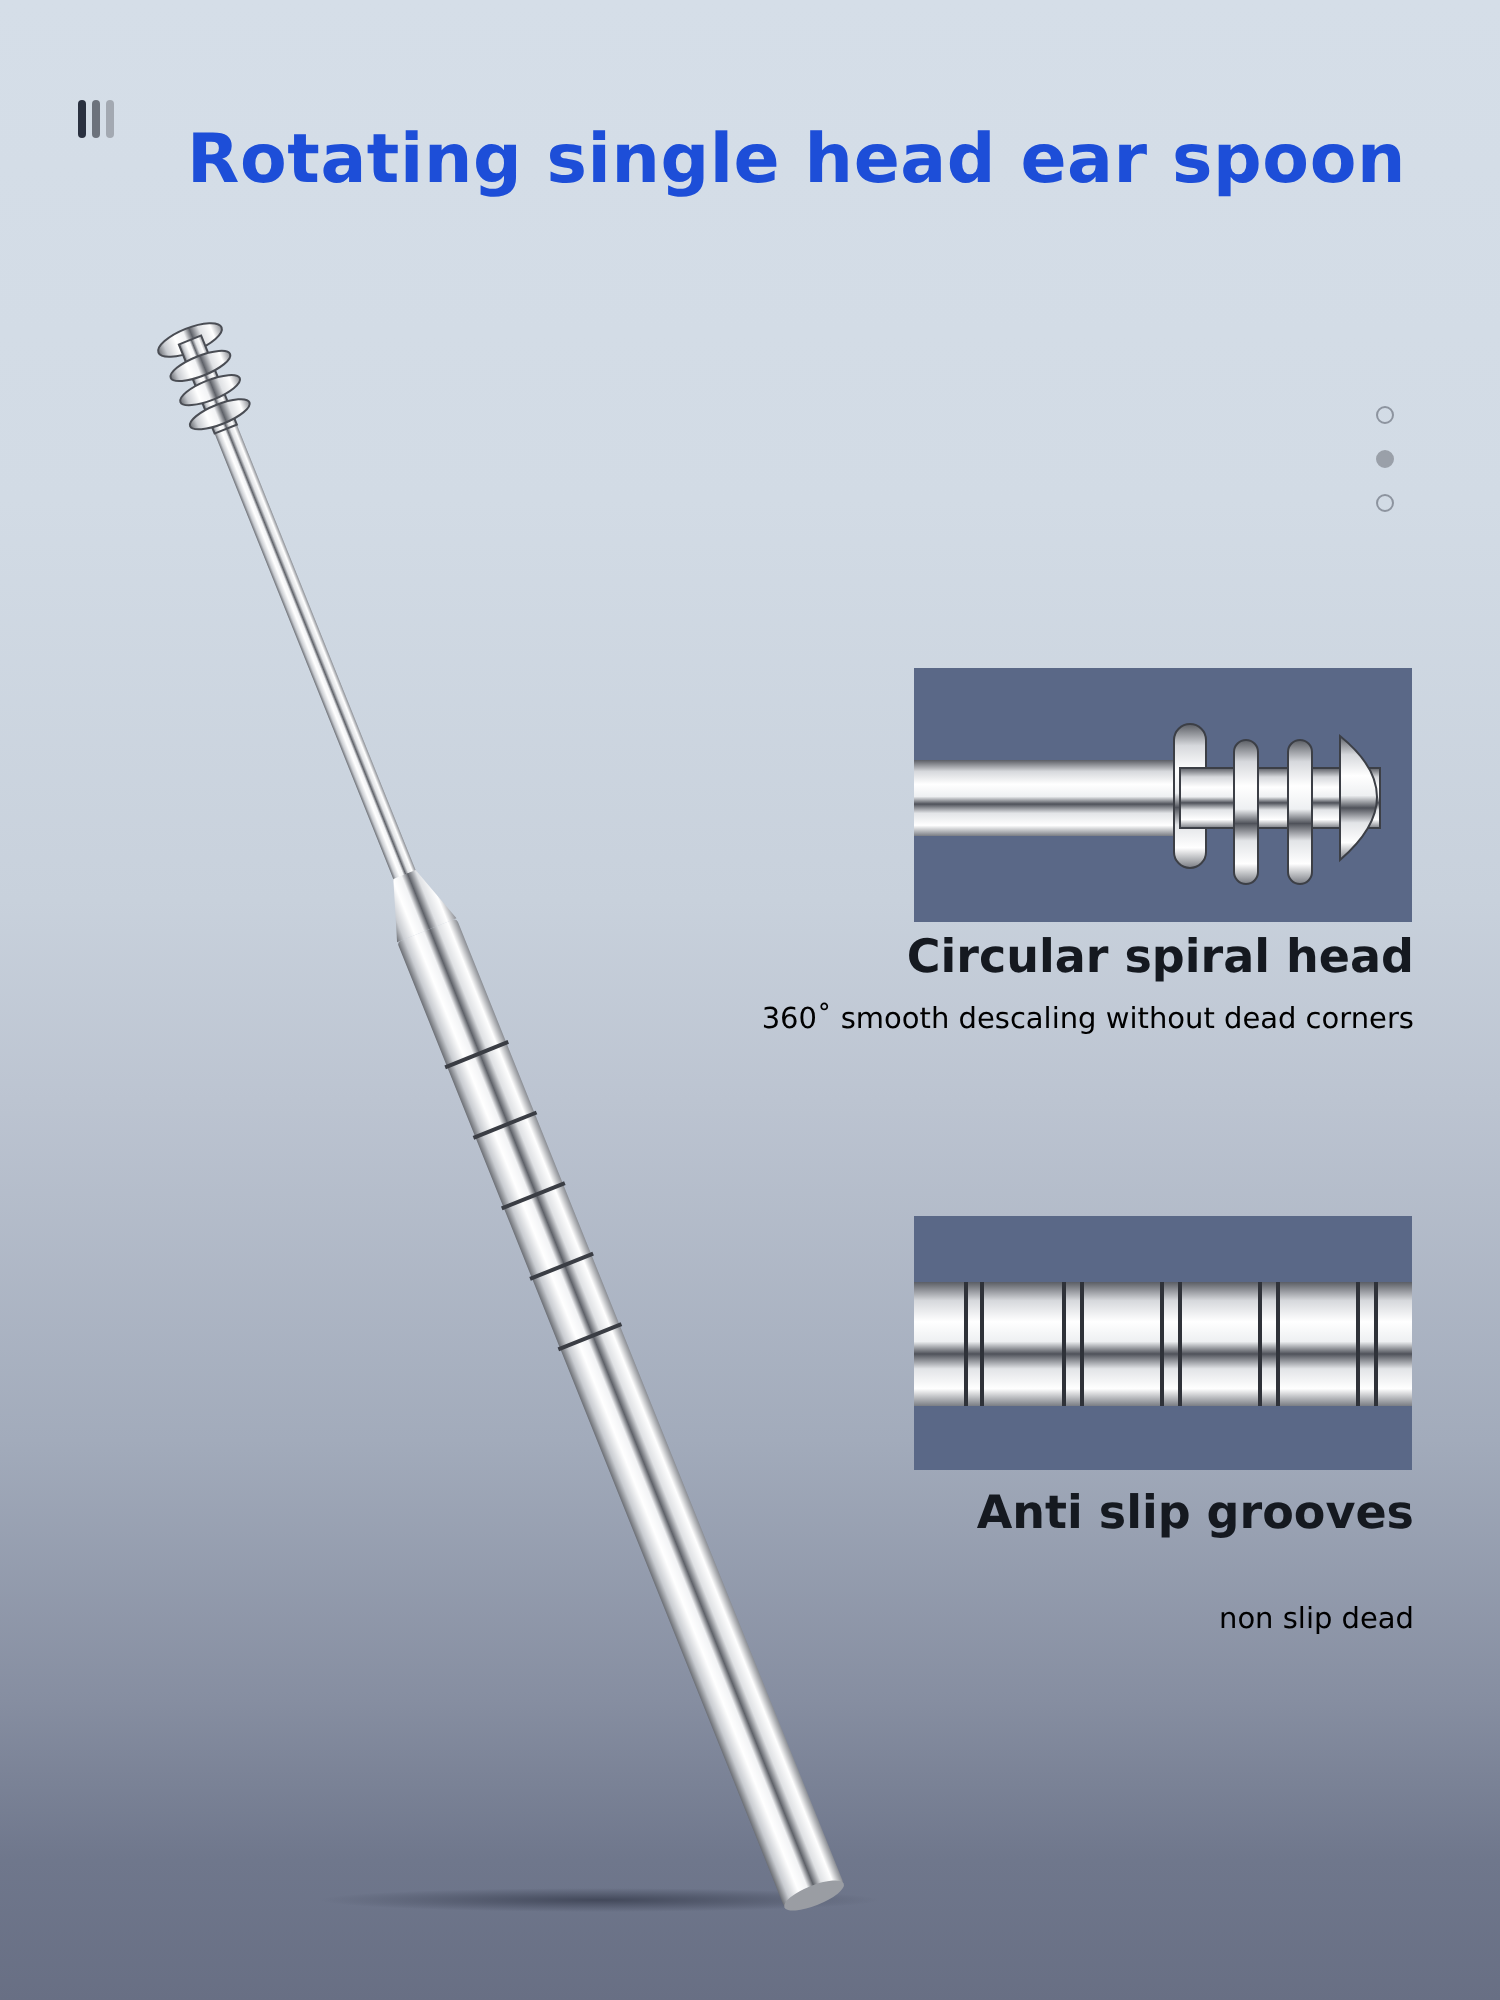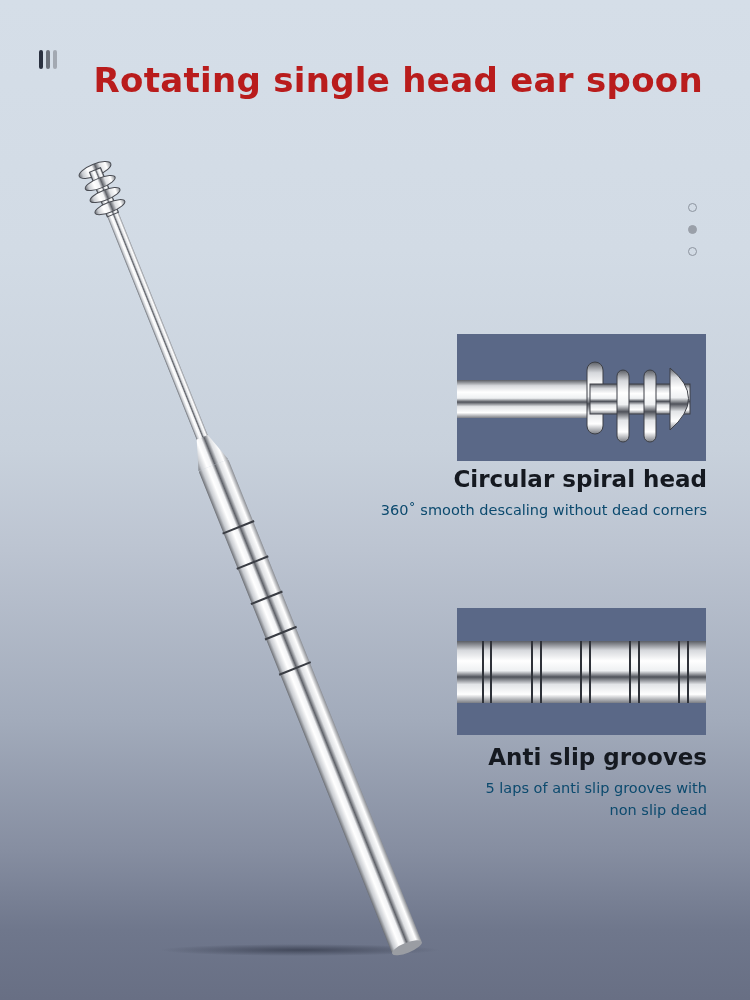--- a/index.html
+++ b/index.html
@@ -24,21 +24,21 @@
     }
     .bars span {
       display: block; width: 4px; height: 19px; border-radius: 2px;
     }
     .bars span:nth-child(1) { background: #2a3140; }
     .bars span:nth-child(2) { background: #6c727c; }
     .bars span:nth-child(3) { background: #a3a9b2; }
 
     .title {
       position: absolute; right: 47px; top: 60px;
-      font-size: 34px; color: #b91c1c; letter-spacing: 0.3px;
+      font-size: 34px; color: #1d4ed8; letter-spacing: 0.3px;
       font-family: "DejaVu Sans", sans-serif;
       white-space: nowrap;
     }
 
     .dots {
       position: absolute; left: 688px; top: 203px;
       display: flex; flex-direction: column; gap: 13px;
     }
     .dots span {
       display: block; width: 9px; height: 9px; border-radius: 50%;
@@ -56,21 +56,21 @@
 
     .feature-title {
       position: absolute; right: 43px;
       font-size: 23px; color: #151920; white-space: nowrap;
     }
     #feat1-title { top: 466px; }
     #feat2-title { top: 744px; }
 
     .feature-desc {
       position: absolute; right: 43px; text-align: right;
-      font-size: 14.5px; color: #0c4a6e; line-height: 22px;
+      font-size: 14.5px; color: #000000; line-height: 22px;
       white-space: nowrap;
     }
     #feat1-desc { top: 499px; }
     #feat2-desc { top: 777px; }
 
     .product {
       position: absolute; left: 0; top: 0; width: 750px; height: 1000px;
       pointer-events: none;
     }
   </style>
@@ -178,15 +178,15 @@
       <line x1="133" y1="33" x2="133" y2="95"></line>
       <line x1="173" y1="33" x2="173" y2="95"></line>
       <line x1="182" y1="33" x2="182" y2="95"></line>
       <line x1="222" y1="33" x2="222" y2="95"></line>
       <line x1="231" y1="33" x2="231" y2="95"></line>
     </g>
   </svg>
 </div>
 <h2 class="feature-title" id="feat2-title">Anti slip grooves</h2>
 <p class="feature-desc" id="feat2-desc">
-  <span>5 laps of anti slip grooves with</span><br>
+  <br>
   <span>non slip dead</span>
 </p>
 
 </body></html>

